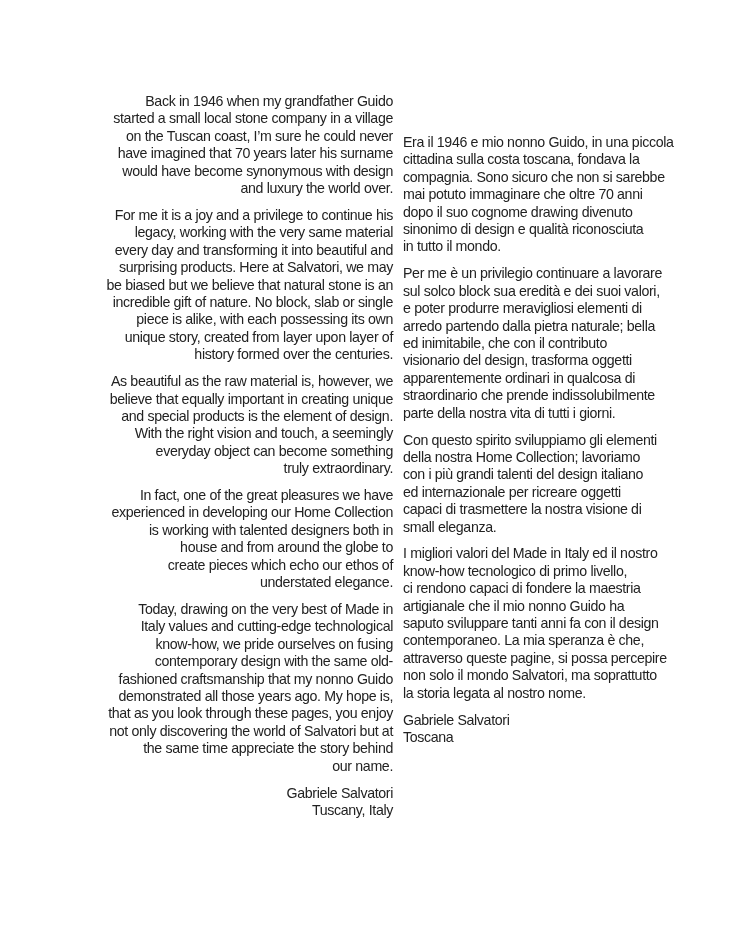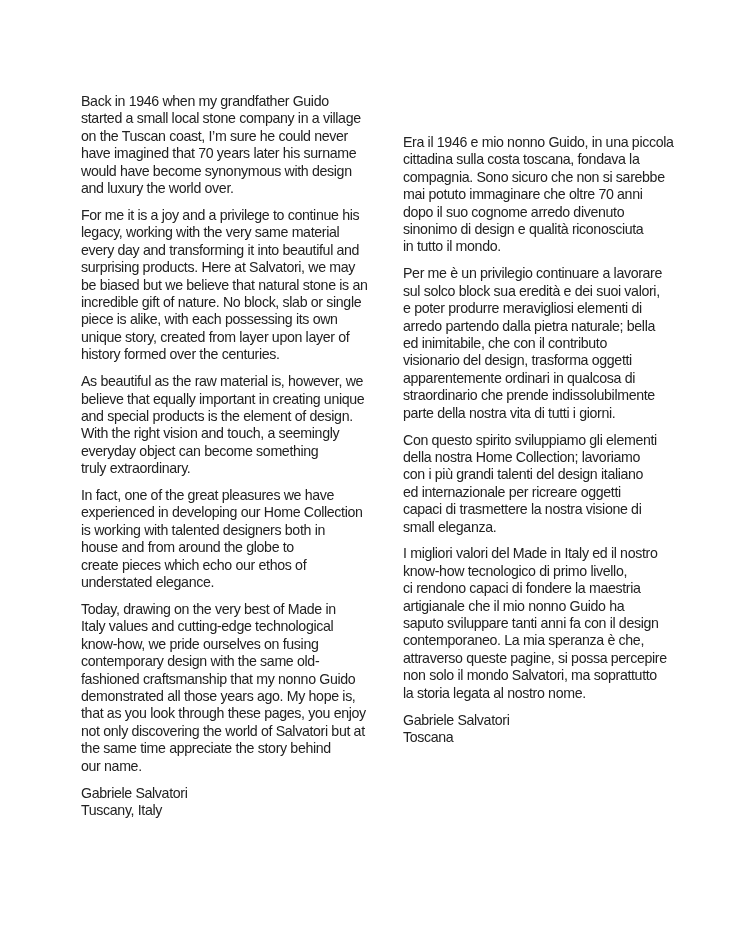--- a/index.html
+++ b/index.html
@@ -21,20 +21,21 @@
       width: 742px;
       height: 936px;
     }
     .column {
       position: absolute;
       top: 93px;
     }
     .col-en {
       left: 81px;
       width: 312px;
+      text-align: right;
     }
     .col-it {
       left: 403px;
       width: 330px;
       margin-top: 41px;
     }
     .para {
       margin: 0 0 9.5px 0;
       font-size: 14.2px;
       line-height: 17.4px;
@@ -111,21 +112,21 @@
       <span class="ln">Tuscany, Italy</span>
     </p>
   </div>
 
   <div class="column col-it">
     <p class="para">
       <span class="ln">Era il 1946 e mio nonno Guido, in una piccola</span>
       <span class="ln">cittadina sulla costa toscana, fondava la</span>
       <span class="ln">compagnia. Sono sicuro che non si sarebbe</span>
       <span class="ln">mai potuto immaginare che oltre 70 anni</span>
-      <span class="ln">dopo il suo cognome arredo divenuto</span>
+      <span class="ln">dopo il suo cognome drawing divenuto</span>
       <span class="ln">sinonimo di design e qualità riconosciuta</span>
       <span class="ln">in tutto il mondo.</span>
     </p>
     <p class="para" style="margin-top:8px">
       <span class="ln">Per me è un privilegio continuare a lavorare</span>
       <span class="ln">sul solco block sua eredità e dei suoi valori,</span>
       <span class="ln">e poter produrre meravigliosi elementi di</span>
       <span class="ln">arredo partendo dalla pietra naturale; bella</span>
       <span class="ln">ed inimitabile, che con il contributo</span>
       <span class="ln">visionario del design, trasforma oggetti</span>

